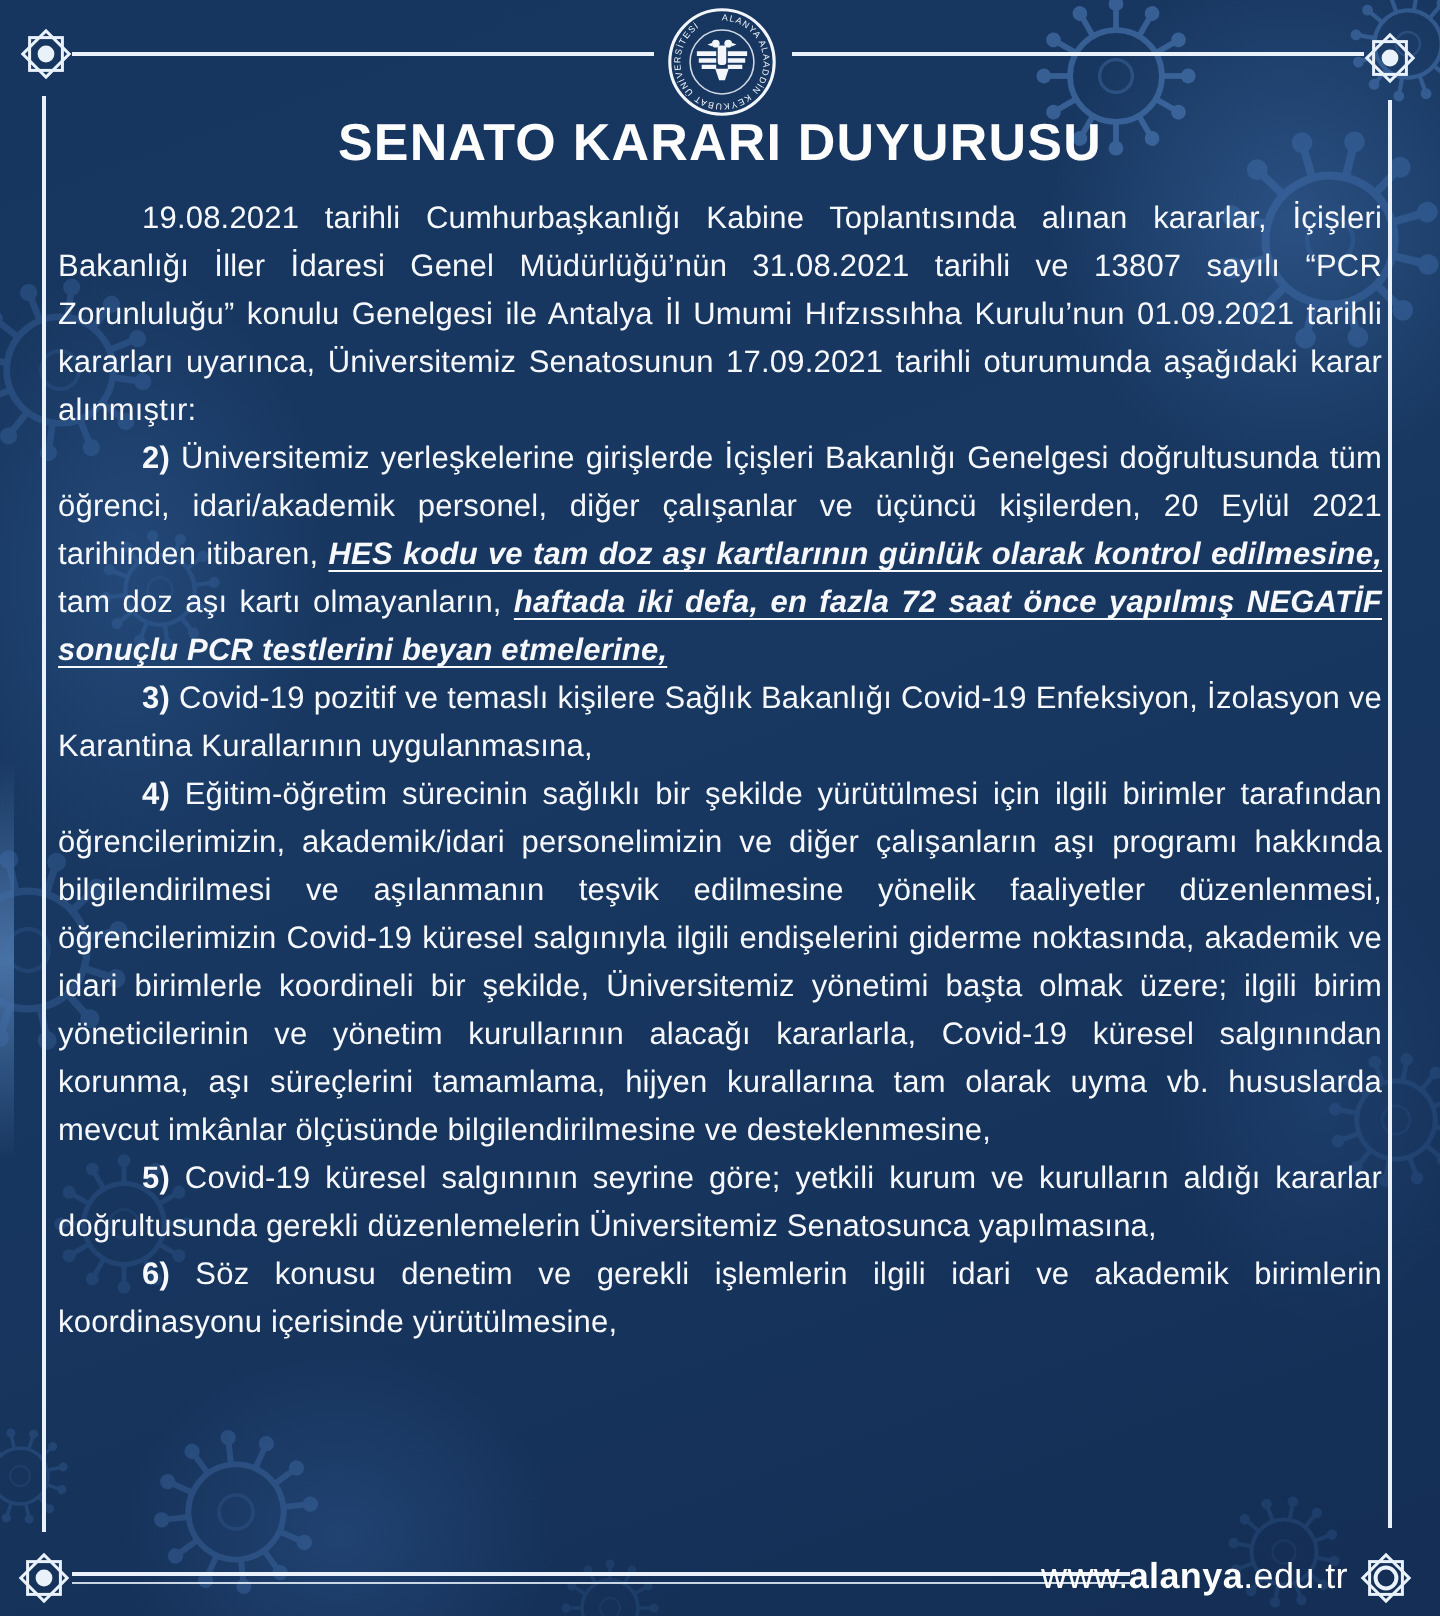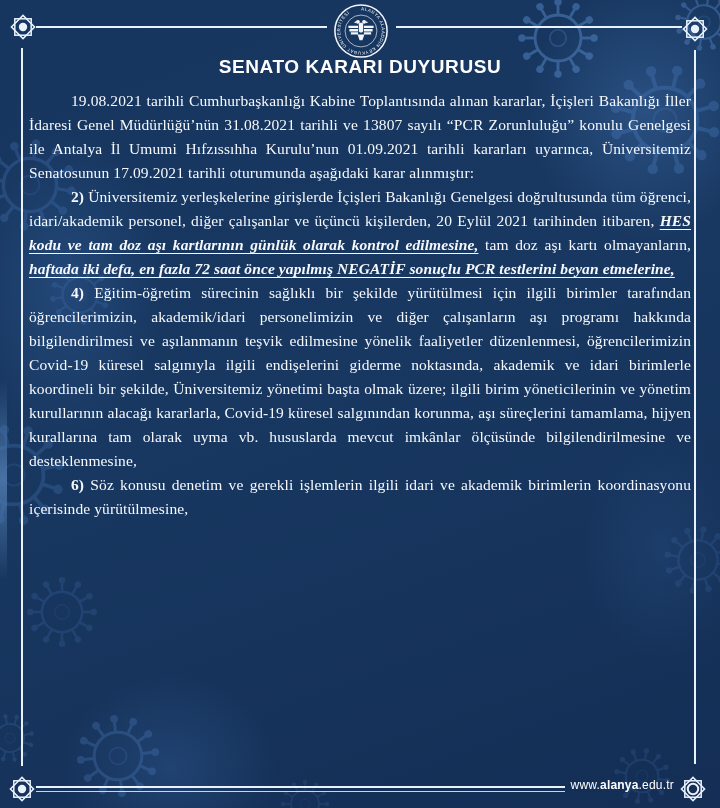--- a/index.html
+++ b/index.html
@@ -32,27 +32,27 @@
   .line-bottom-b{left:36px;top:791px;width:529px;height:1px;opacity:.85;}
   .corner-star{position:absolute;width:30px;height:30px;}
   .star-tl{left:8px;top:12px;}
   .star-tr{left:680px;top:14px;}
   .star-bl{left:7px;top:774px;}
   .star-br{left:678px;top:774px;}
   
   .logo{position:absolute;left:332px;top:2px;width:58px;height:58px;}
   
   .content{position:absolute;left:29px;top:56px;width:662px;}
-  .title{margin:0 0 11px 0;text-align:center;font-size:19px;font-weight:700;letter-spacing:.6px;color:#fdfdfe;}
+  .title{margin:0 0 11px 0;text-align:center;font-size:26px;font-weight:700;letter-spacing:.6px;color:#fdfdfe;}
   .body-text{text-align:justify;font-size:15.5px;line-height:24px;color:#f6f8fc;letter-spacing:.1px;}
-  .body-text p{margin:0;text-indent:42px;font-family:Liberation Serif, serif;}
+  .body-text p{margin:0;text-indent:42px;}
   .seg-bold{font-weight:700;}
   .seg-emph{font-weight:700;font-style:italic;text-decoration:underline;text-underline-offset:3px;}
   
-  .footer-url{position:absolute;right:46px;top:778px;font-size:12px;color:#ffffff;letter-spacing:.2px;text-decoration:none;}
+  .footer-url{position:absolute;right:46px;top:778px;font-size:18px;color:#ffffff;letter-spacing:.2px;text-decoration:none;}
   .footer-url .b{font-weight:700;}
 </style>
 </head>
 <body>
 
 <div class="canvas">
 
   <div class="glow glow1"></div>
   <div class="glow glow2"></div>
   <div class="glow glow3"></div>
@@ -142,21 +142,23 @@
       <path d="M3,-5.5 h10 v2.4 h-10 Z M3,-2 h9 v2.4 h-9 Z M3,1.4 h7.5 v2.2 h-7.5 Z"></path>
       <path d="M-3.5,3.5 h7 l-2,6 h-3 Z"></path>
     </g>
   </svg>
 
   <div class="content">
     <h1 class="title">SENATO KARARI DUYURUSU</h1>
     <div class="body-text">
       <p><span class="seg-normal">19.08.2021 tarihli Cumhurbaşkanlığı Kabine Toplantısında alınan kararlar, İçişleri Bakanlığı İller İdaresi Genel Müdürlüğü’nün 31.08.2021 tarihli ve 13807 sayılı “PCR Zorunluluğu” konulu Genelgesi ile Antalya İl Umumi Hıfzıssıhha Kurulu’nun 01.09.2021 tarihli kararları uyarınca, Üniversitemiz Senatosunun 17.09.2021 tarihli oturumunda aşağıdaki karar alınmıştır:</span></p>
       <p><span class="seg-bold">2) </span><span class="seg-normal">Üniversitemiz yerleşkelerine girişlerde İçişleri Bakanlığı Genelgesi doğrultusunda tüm öğrenci, idari/akademik personel, diğer çalışanlar ve üçüncü kişilerden, 20 Eylül 2021 tarihinden itibaren, </span><span class="seg-emph">HES kodu ve tam doz aşı kartlarının günlük olarak kontrol edilmesine,</span><span class="seg-normal"> tam doz aşı kartı olmayanların, </span><span class="seg-emph">haftada iki defa, en fazla 72 saat önce yapılmış NEGATİF sonuçlu PCR testlerini beyan etmelerine,</span></p>
+      <p><span class="seg-bold">3) </span><span class="seg-normal">Covid-19 pozitif ve temaslı kişilere Sağlık Bakanlığı Covid-19 Enfeksiyon, İzolasyon ve Karantina Kurallarının uygulanmasına,</span></p>
       <p><span class="seg-bold">4) </span><span class="seg-normal">Eğitim-öğretim sürecinin sağlıklı bir şekilde yürütülmesi için ilgili birimler tarafından öğrencilerimizin, akademik/idari personelimizin ve diğer çalışanların aşı programı hakkında bilgilendirilmesi ve aşılanmanın teşvik edilmesine yönelik faaliyetler düzenlenmesi, öğrencilerimizin Covid-19 küresel salgınıyla ilgili endişelerini giderme noktasında, akademik ve idari birimlerle koordineli bir şekilde, Üniversitemiz yönetimi başta olmak üzere; ilgili birim yöneticilerinin ve yönetim kurullarının alacağı kararlarla, Covid-19 küresel salgınından korunma, aşı süreçlerini tamamlama, hijyen kurallarına tam olarak uyma vb. hususlarda mevcut imkânlar ölçüsünde bilgilendirilmesine ve desteklenmesine,</span></p>
+      <p><span class="seg-bold">5) </span><span class="seg-normal">Covid-19 küresel salgınının seyrine göre; yetkili kurum ve kurulların aldığı kararlar doğrultusunda gerekli düzenlemelerin Üniversitemiz Senatosunca yapılmasına,</span></p>
       <p><span class="seg-bold">6) </span><span class="seg-normal">Söz konusu denetim ve gerekli işlemlerin ilgili idari ve akademik birimlerin koordinasyonu içerisinde yürütülmesine,</span></p>
     </div>
   </div>
 
   <a class="footer-url" href="#">
     <span>www.</span><span class="b">alanya</span><span>.edu.tr</span>
   </a>
 
 </div>
 

